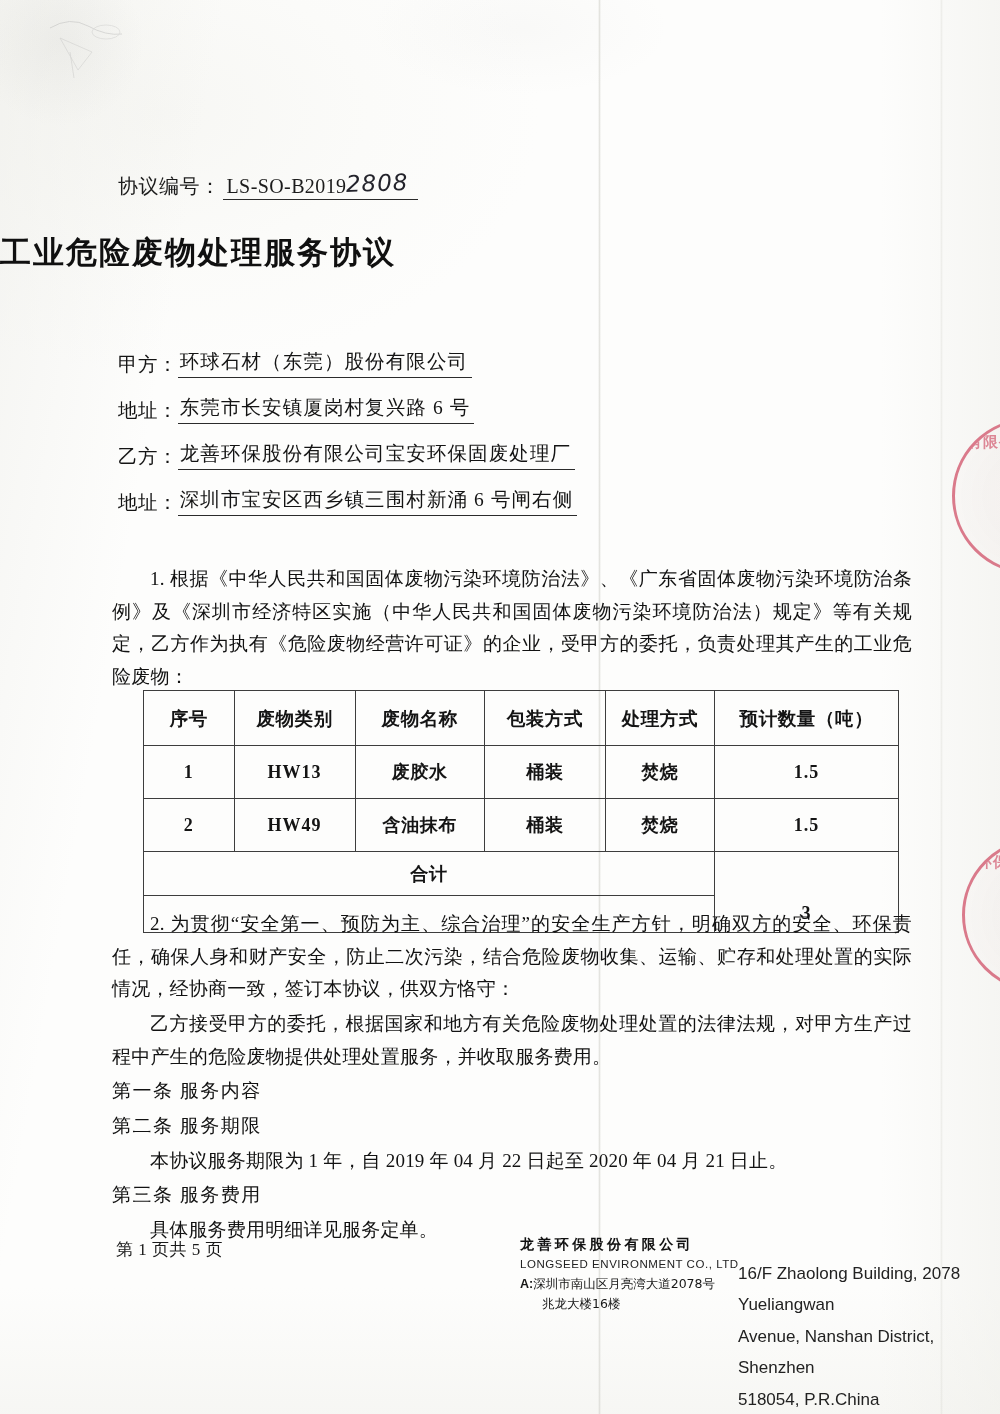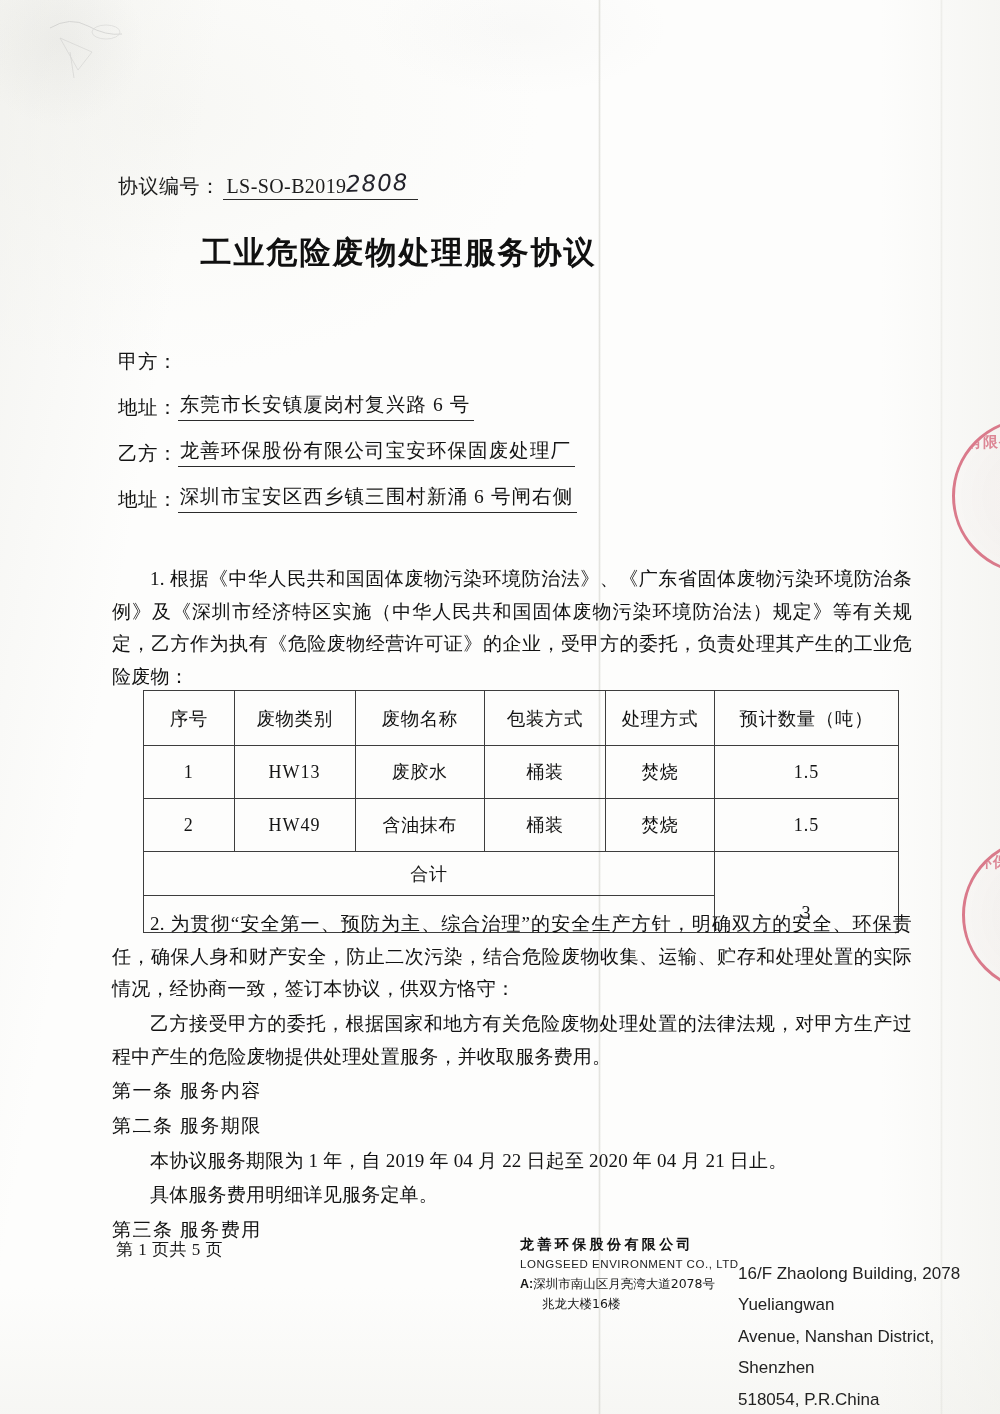--- a/index.html
+++ b/index.html
@@ -111,21 +111,20 @@
     color: #23232b;
     transform: rotate(-2deg) translateY(-2px);
   }
 
   
   .doc-title {
     position: absolute;
     top: 232px;
     left: 0;
     width: 797px;
-    text-align: center;
     font-size: 31px;
     font-weight: 700;
     letter-spacing: 2px;
     color: #101010;
     font-family: "DejaVu Sans", sans-serif;
   }
 
   
   .parties {
     position: absolute;
@@ -169,21 +168,21 @@
     left: 143px;
     top: 690px;
     width: 756px;
     border-collapse: collapse;
     font-size: 18px;
     color: #141414;
   }
   .waste-table td, .waste-table th {
     border: 1.2px solid #3d3d3d;
     text-align: center;
-    font-weight: normal;
+    font-weight: bold;
     padding: 0;
     letter-spacing: .6px;
   }
   .waste-table thead th { height: 54px; font-size: 18.5px; }
   .waste-table tbody td { height: 52px; }
   .waste-table .num-cell {
     font-family: "Liberation Serif", serif;
     letter-spacing: 1px;
   }
   .waste-table .total-label { height: 36px; }
@@ -296,20 +295,21 @@
       <span class="prefix">LS-SO-B2019</span>
       <span class="handwritten">2808</span>
     </span>
   </div>
 
   <div class="doc-title">工业危险废物处理服务协议</div>
 
   <div class="parties">
     <div class="party-row">
       <span class="p-label">甲方：</span>
+      <span class="p-value">环球石材（东莞）股份有限公司</span>
     </div>
     <div class="party-row">
       <span class="p-label">地址：</span>
       <span class="p-value">东莞市长安镇厦岗村复兴路 6 号</span>
     </div>
     <div class="party-row">
       <span class="p-label">乙方：</span>
       <span class="p-value">龙善环保股份有限公司宝安环保固废处理厂</span>
     </div>
     <div class="party-row">
@@ -359,22 +359,22 @@
       </tr>
     </tbody>
   </table>
 
   <div class="body-text" style="top:908px;">
     <p class="para indent2">2. 为贯彻“安全第一、预防为主、综合治理”的安全生产方针，明确双方的安全、环保责任，确保人身和财产安全，防止二次污染，结合危险废物收集、运输、贮存和处理处置的实际情况，经协商一致，签订本协议，供双方恪守：</p>
     <p class="para indent2">乙方接受甲方的委托，根据国家和地方有关危险废物处理处置的法律法规，对甲方生产过程中产生的危险废物提供处理处置服务，并收取服务费用。</p>
     <p class="para clause-head">第一条   服务内容</p>
     <p class="para clause-head">第二条   服务期限</p>
     <p class="para indent2">本协议服务期限为 1 年，自 2019 年 04 月 22 日起至 2020 年 04 月 21 日止。</p>
+    <p class="para clause-head">第三条   服务费用</p>
     <p class="para indent2">具体服务费用明细详见服务定单。</p>
-    <p class="para clause-head">第三条   服务费用</p>
   </div>
 
   <div class="footer-page">第 1 页共 5 页</div>
 
   <div class="footer-company">
     <div class="fc-left">
       <div class="fc-cn-name">龙善环保股份有限公司</div>
       <div class="fc-en-name">LONGSEED ENVIRONMENT CO., LTD</div>
       <div class="fc-addr-cn">
         <b>A:</b><span>深圳市南山区月亮湾大道2078号</span>

